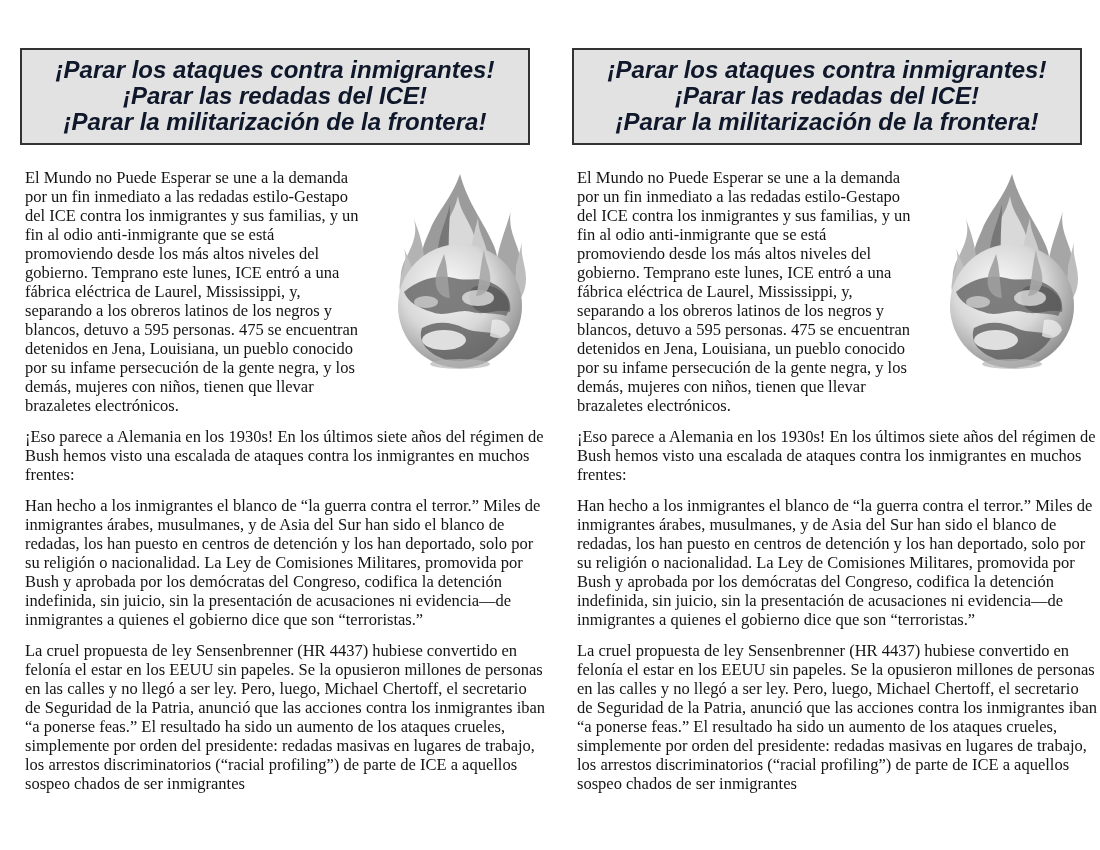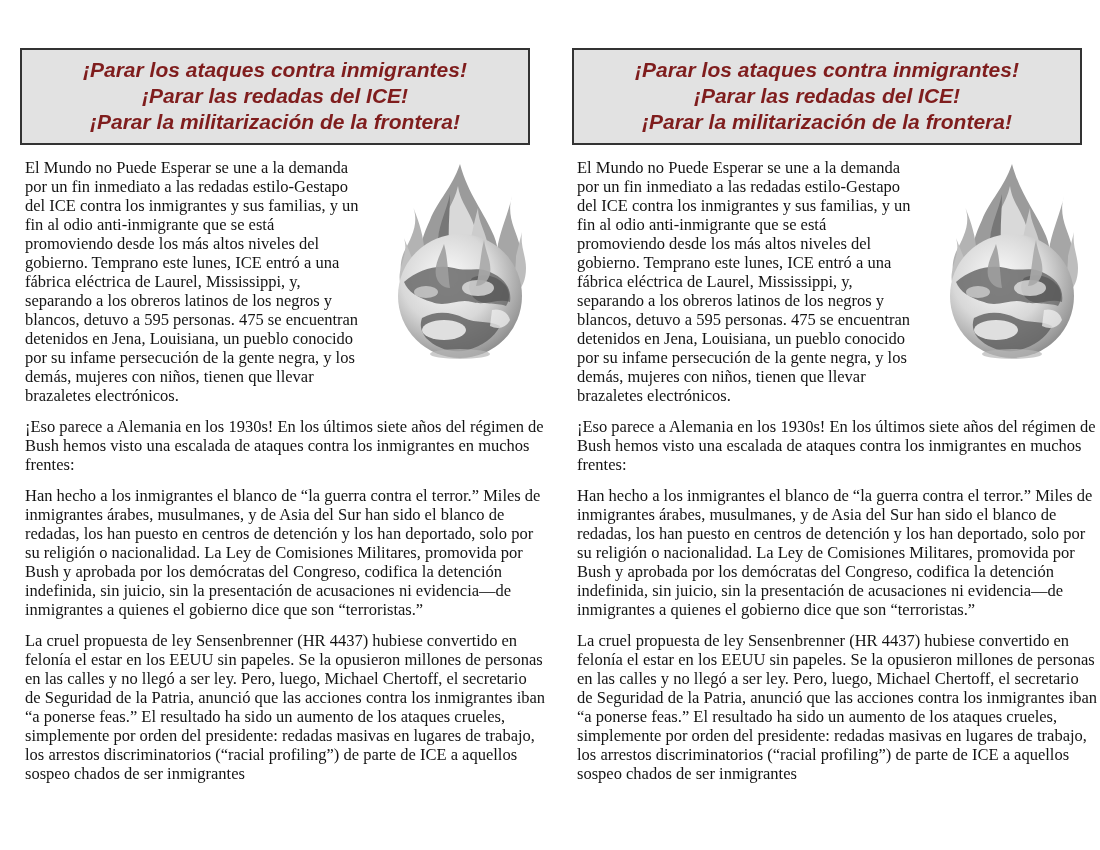--- a/index.html
+++ b/index.html
@@ -22,27 +22,27 @@
 
   .headline-box {
     width:510px;
     border:2px solid #333333;
     background:#e2e2e2;
     text-align:center;
     padding:7px 4px 8px 4px;
     font-family:"Liberation Sans", sans-serif;
     font-weight:bold;
     font-style:italic;
-    font-size:21px;
+    font-size:24px;
     line-height:26px;
-    color:#7f1d1d;
+    color:#0f172a;
   }
 
   .body-text {
-    margin:13px 0 0 5px;
+    margin:23px 0 0 5px;
     width:521px;
     font-size:16.5px;
     line-height:19px;
     text-align:left;
   }
   .para { margin-bottom:12px; }
 
   .flame-figure {
     float:right;
     width:172px;

